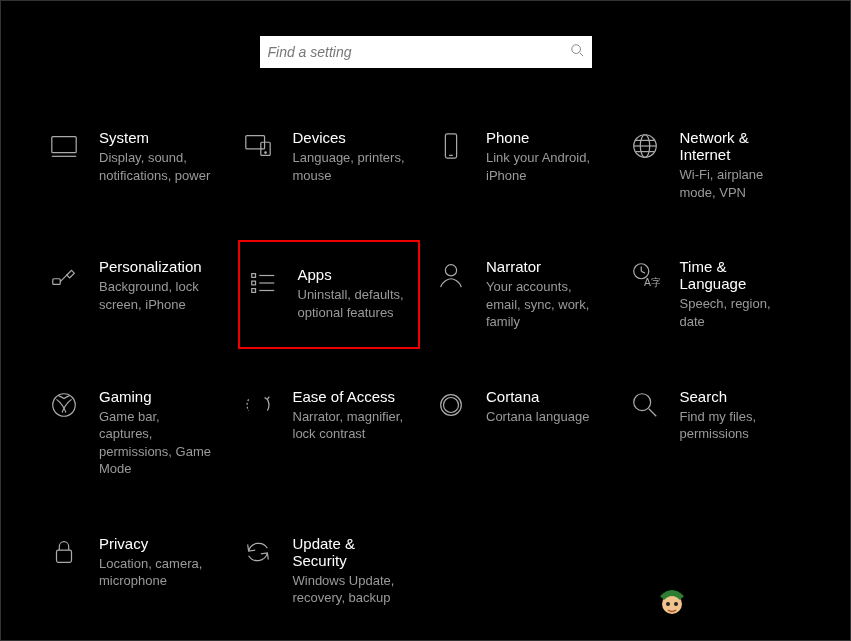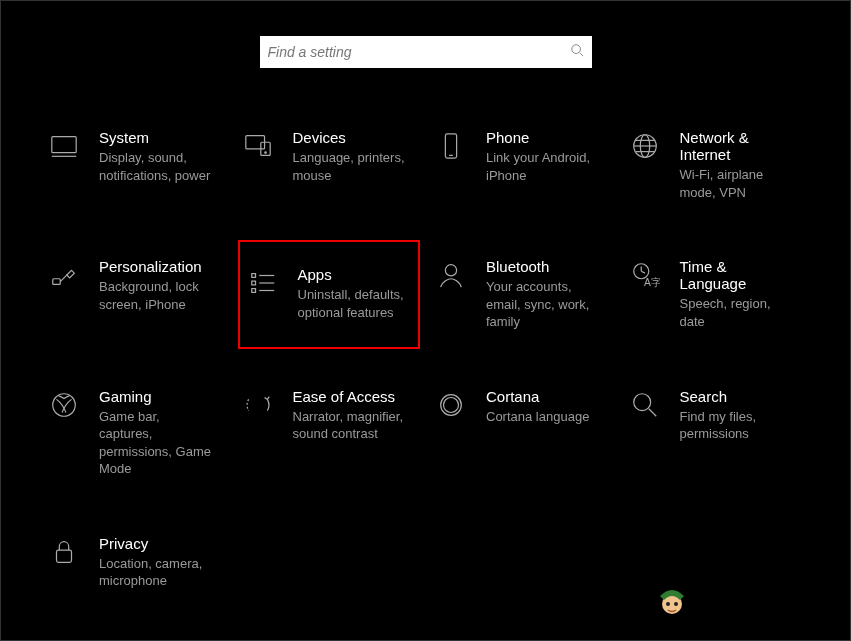--- a/index.html
+++ b/index.html
@@ -184,21 +184,21 @@
   </div>
 
   <div class="tile">
     <span class="icon">
       <svg viewBox="0 0 32 32">
           <circle cx="16" cy="11" r="6"></circle>
           <path d="M5 29c2-7 9-9 11-9s9 2 11 9"></path>
         </svg>
     </span>
     <div class="txt">
-      <div class="title">Bluetooth</div>
+      <div class="title">Narrator</div>
       <div class="desc">Your accounts, email, sync, work, family</div>
     </div>
   </div>
 
   <div class="tile">
     <span class="icon">
       <svg viewBox="0 0 32 32">
           <circle cx="12" cy="12" r="8"></circle>
           <line x1="12" y1="7" x2="12" y2="12"></line>
           <line x1="12" y1="12" x2="16" y2="14"></line>
@@ -229,21 +229,21 @@
   <div class="tile">
     <span class="icon">
       <svg viewBox="0 0 32 32">
           <path d="M6 10a12 12 0 0 0 0 12" stroke-dasharray="2 2"></path>
           <path d="M26 10a12 12 0 0 1 0 12"></path>
           <polyline points="23,8 26,10 28,7"></polyline>
         </svg>
     </span>
     <div class="txt">
       <div class="title">Ease of Access</div>
-      <div class="desc">Narrator, magnifier, sound contrast</div>
+      <div class="desc">Narrator, magnifier, lock contrast</div>
     </div>
   </div>
 
   <div class="tile">
     <span class="icon">
       <svg viewBox="0 0 32 32">
           <circle cx="16" cy="16" r="11"></circle>
           <circle cx="16" cy="16" r="8"></circle>
         </svg>
     </span>
@@ -272,20 +272,34 @@
           <rect x="8" y="14" width="16" height="13" rx="2"></rect>
           <path d="M11 14v-4a5 5 0 0 1 10 0v4"></path>
         </svg>
     </span>
     <div class="txt">
       <div class="title">Privacy</div>
       <div class="desc">Location, camera, microphone</div>
     </div>
   </div>
 
+  <div class="tile">
+    <span class="icon">
+      <svg viewBox="0 0 32 32">
+          <path d="M26 12a11 11 0 0 0-20 3"></path>
+          <polyline points="5,8 6,15 13,14"></polyline>
+          <path d="M6 20a11 11 0 0 0 20-3"></path>
+          <polyline points="27,24 26,17 19,18"></polyline>
+        </svg>
+    </span>
+    <div class="txt">
+      <div class="title">Update &amp; Security</div>
+      <div class="desc">Windows Update, recovery, backup</div>
+    </div>
+  </div>
 
   <div></div>
 
 </div>
 
 <div class="avatar">
   <svg viewBox="0 0 36 36">
     <circle cx="18" cy="22" r="10" fill="#f2c48d"></circle>
     <path d="M6 14 Q18 2 30 14 L26 18 Q18 10 10 18 Z" fill="#2e7d32"></path>
     <circle cx="14" cy="22" r="2" fill="#222"></circle>

